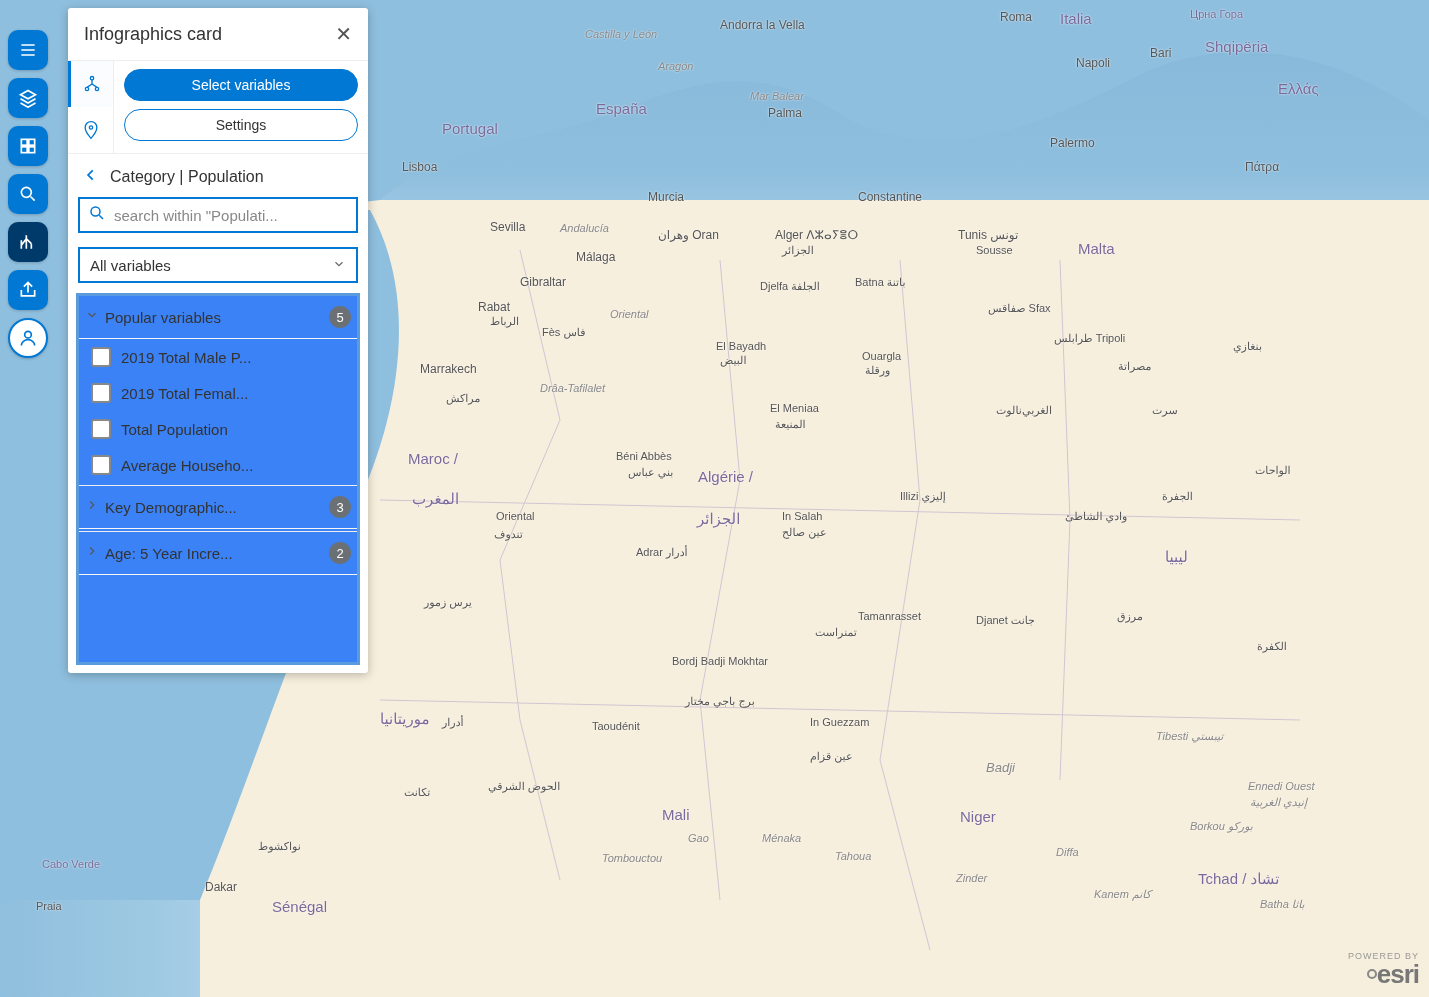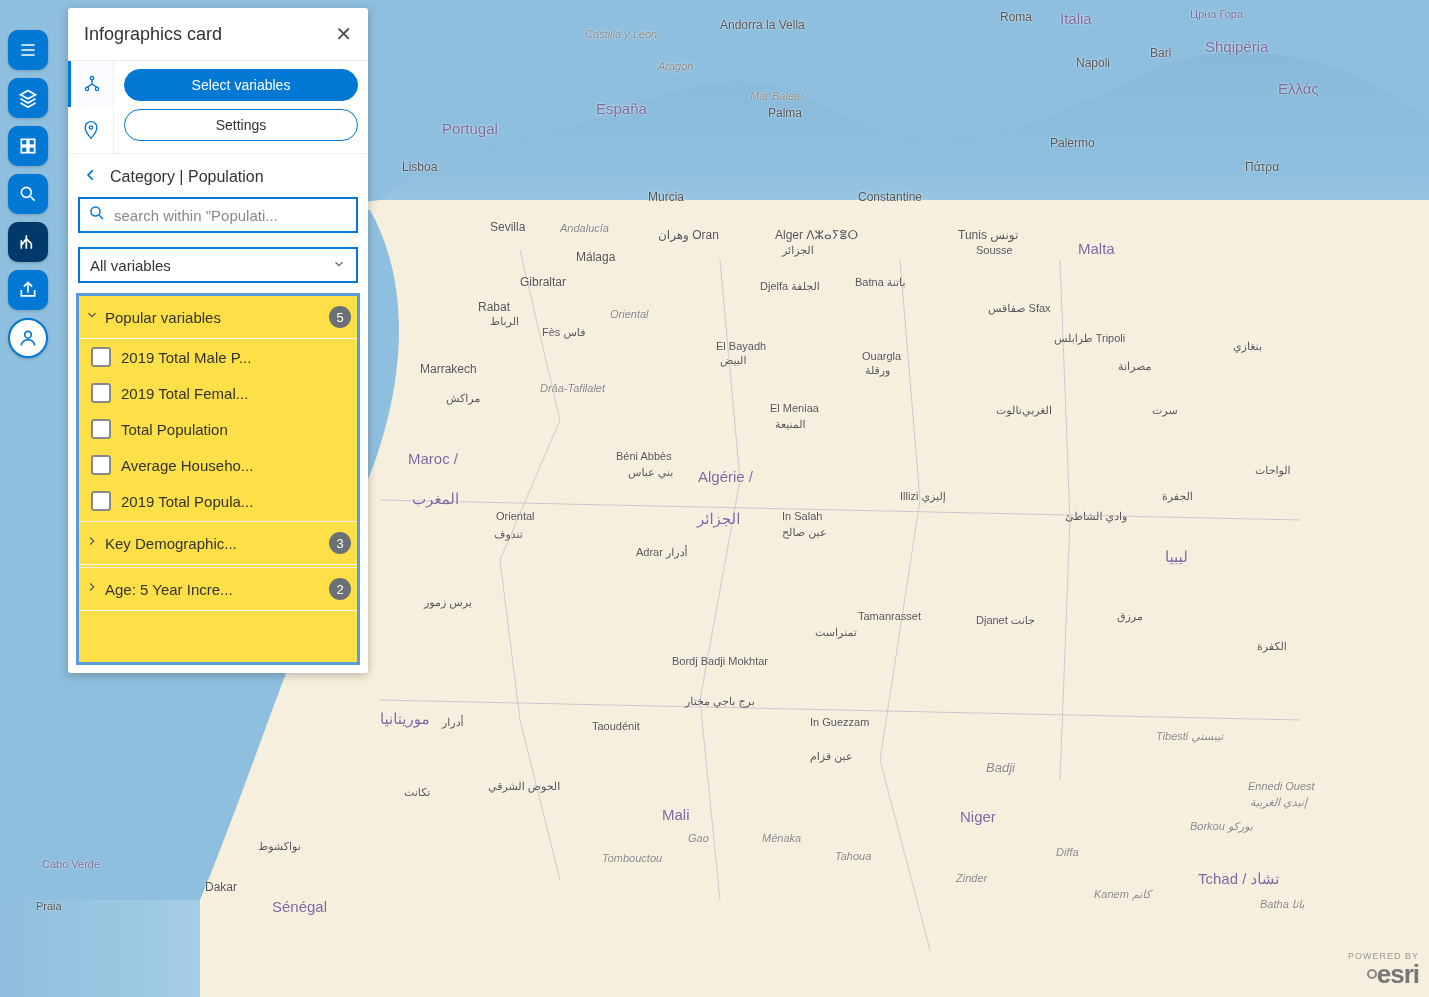--- a/index.html
+++ b/index.html
@@ -125,21 +125,21 @@
   .select-wrap { padding: 10px 10px 4px 10px;}
   .select-field {
     border:2px solid #0078d4; height:36px;
     display:flex; align-items:center; justify-content:space-between;
     padding:0 10px; font-size:15px; color:#333; cursor:pointer;
   }
   .select-field svg { width:14px; height:14px; stroke:#666; fill:none; stroke-width:2;}
 
   .list-outline {
     margin:6px 8px 8px 8px; border:3px solid #5a9be0;
-    flex:1; overflow-y:auto; background:#fde047;
+    flex:1; overflow-y:auto; background:#3b82f6;
   }
   .section-header {
     display:flex; align-items:center; padding:10px 6px; gap:6px;
     border-bottom:1px solid #f6f6f6; cursor:pointer;
   }
   .section-header:not(:first-child){ border-top:1px solid #eee; margin-top:2px;}
   .sect-toggle svg { width:14px; height:14px; stroke:#555; fill:none; stroke-width:2;}
   .sect-title { flex:1; font-size:15px; color:#333; white-space:nowrap; overflow:hidden; text-overflow:ellipsis;}
   .badge {
     background:#6b7075; color:#fff; border-radius:12px;
@@ -424,24 +424,20 @@
         <span class="check-label">2019 Total Femal...</span>
       </div>
       <div class="check-row">
         <span class="checkbox"></span>
         <span class="check-label">Total Population</span>
       </div>
       <div class="check-row">
         <span class="checkbox"></span>
         <span class="check-label">Average Househo...</span>
       </div>
-      <div class="check-row">
-        <span class="checkbox"></span>
-        <span class="check-label">2019 Total Popula...</span>
-      </div>
       <div class="section-header">
     <span class="sect-toggle">
       <svg viewBox="0 0 24 24">
             <path d="M9 6l6 6-6 6"></path>
           </svg>
     </span>
     <span class="sect-title">Key Demographic...</span>
     <span class="badge">3</span>
       </div>
       <div class="section-header">

